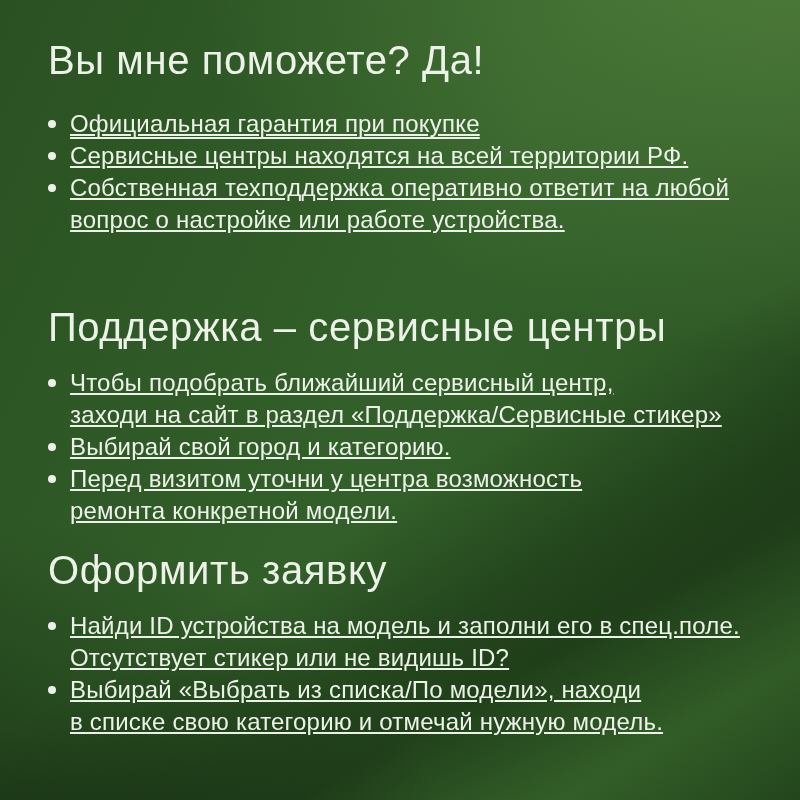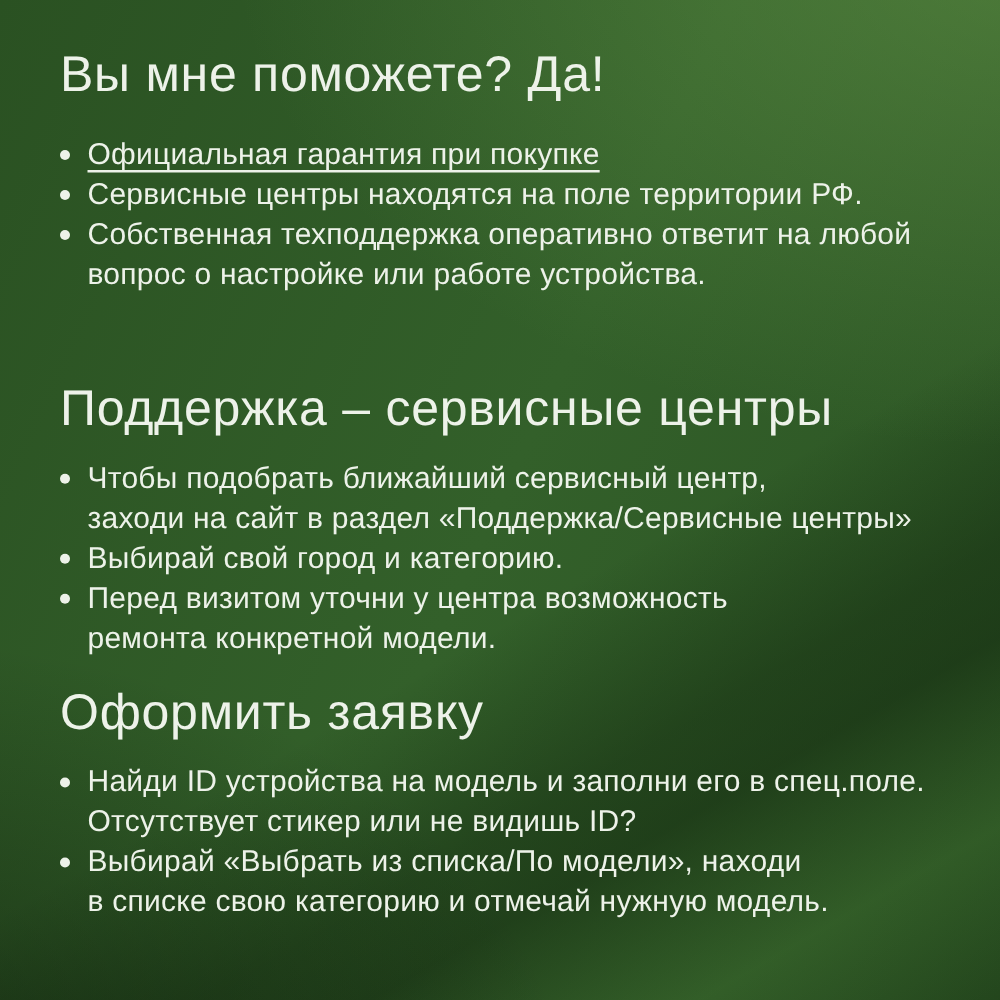--- a/index.html
+++ b/index.html
@@ -37,20 +37,21 @@
     font-size: 40px;
     line-height: 48px;
     font-weight: 400;
     letter-spacing: 0.6px;
   }
   .support .section-title, .request .section-title { margin-bottom: 16px; }
   .bullet-list {
     list-style: none;
     margin: 0;
     padding: 0;
+    text-decoration: underline;
   }
   .bullet {
     display: flex;
     align-items: flex-start;
     gap: 14px;
     font-size: 24px;
     line-height: 32px;
     letter-spacing: 0.2px;
   }
   .dot {
@@ -75,37 +76,37 @@
 
   <section class="section help">
     <h1 class="section-title">Вы мне поможете? Да!</h1>
     <ul class="bullet-list">
       <li class="bullet underlined">
         <span class="dot"></span>
         <span class="txt">Официальная гарантия при покупке</span>
       </li>
       <li class="bullet">
         <span class="dot"></span>
-        <span class="txt">Сервисные центры находятся на поле территории РФ.</span>
+        <span class="txt">Сервисные центры находятся на всей территории РФ.</span>
       </li>
       <li class="bullet">
         <span class="dot"></span>
         <span class="txt">Собственная техподдержка оперативно ответит на любой
 вопрос о настройке или работе устройства.</span>
       </li>
     </ul>
   </section>
 
   <section class="section support">
     <h1 class="section-title">Поддержка – сервисные центры</h1>
     <ul class="bullet-list">
       <li class="bullet">
         <span class="dot"></span>
         <span class="txt">Чтобы подобрать ближайший сервисный центр,
-заходи на сайт в раздел «Поддержка/Сервисные центры»</span>
+заходи на сайт в раздел «Поддержка/Сервисные стикер»</span>
       </li>
       <li class="bullet">
         <span class="dot"></span>
         <span class="txt">Выбирай свой город и категорию.</span>
       </li>
       <li class="bullet">
         <span class="dot"></span>
         <span class="txt">Перед визитом уточни у центра возможность
 ремонта конкретной модели.</span>
       </li>

